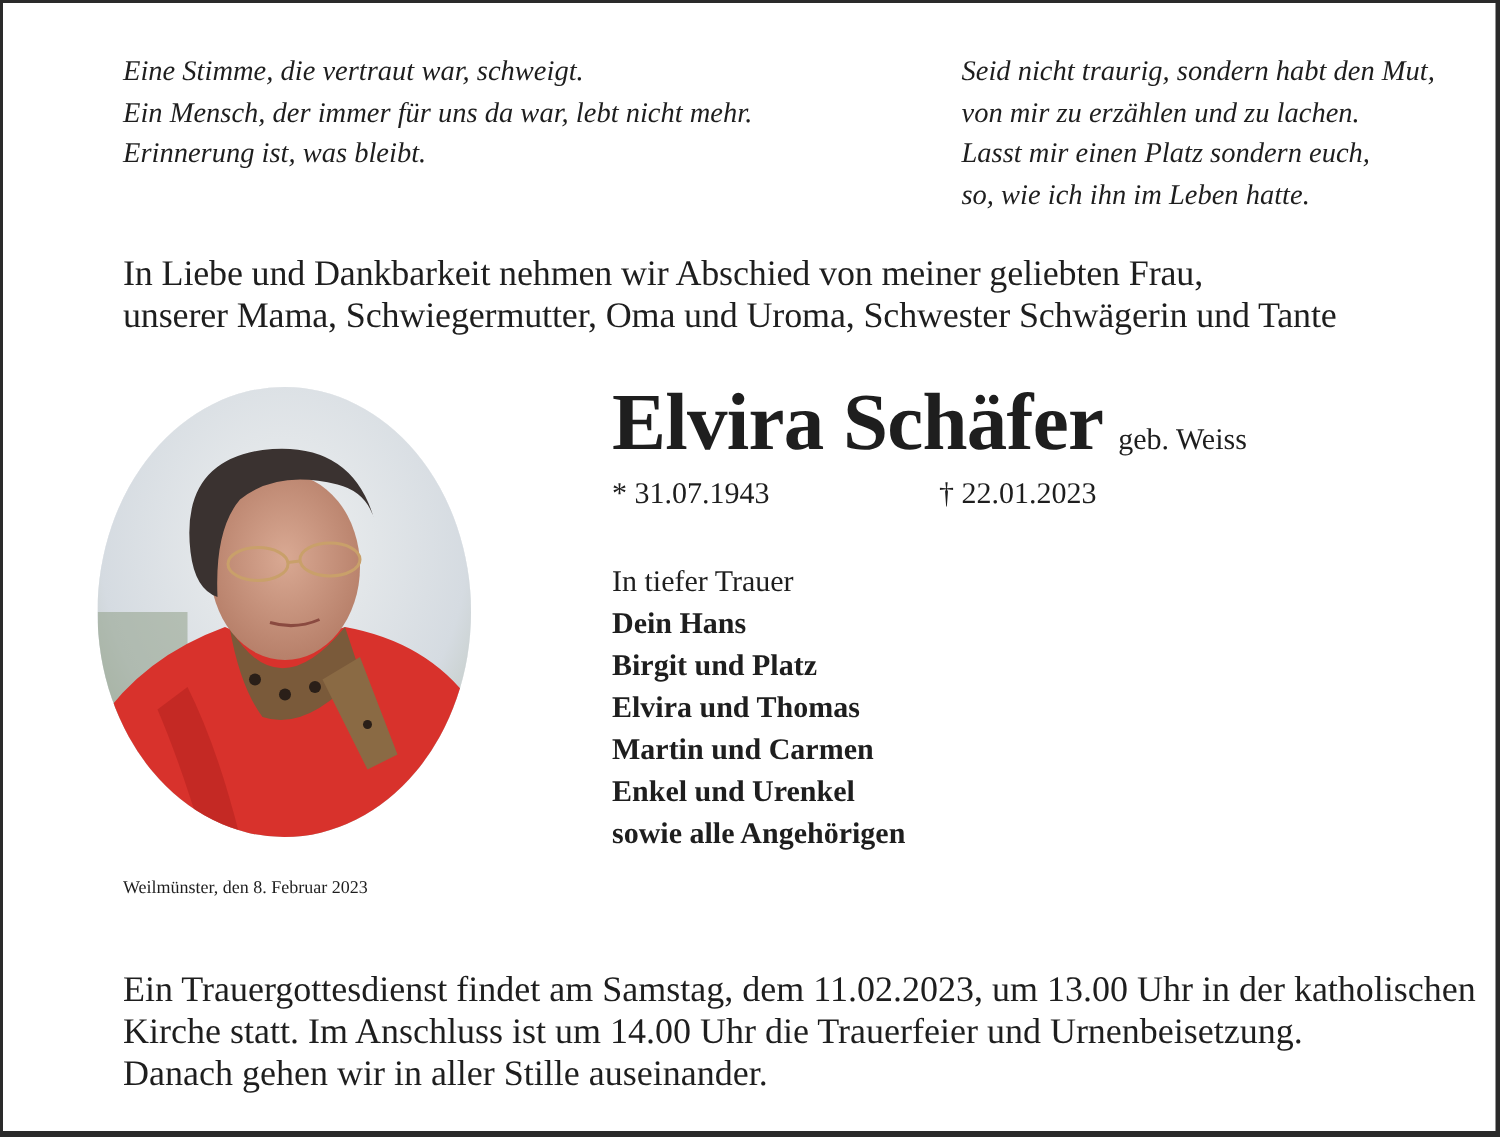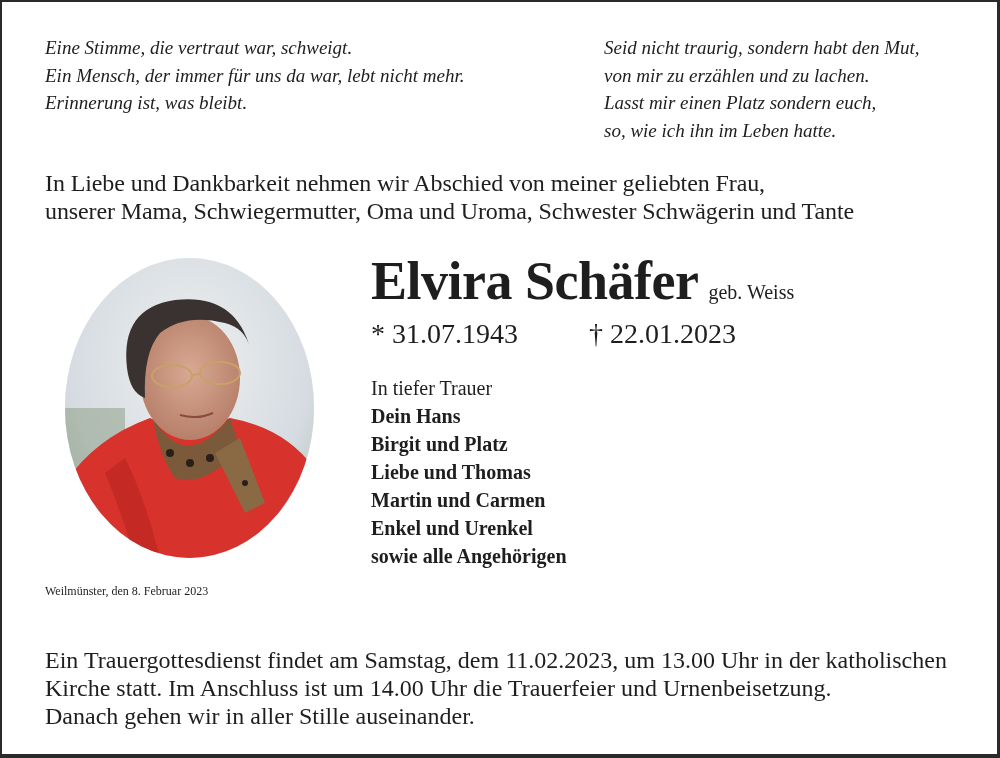--- a/index.html
+++ b/index.html
@@ -3,31 +3,31 @@
 <meta charset="utf-8">
 <style>
   html, body { margin:0; padding:0; }
   body { width:1000px; height:758px; background:#ffffff; position:relative; overflow:hidden; }
   .frame {
     position:absolute; left:0; top:0; width:1000px; height:758px; box-sizing:border-box;
     border-top:2px solid #2a2a2a; border-left:2px solid #2a2a2a;
     border-right:3px solid #2a2a2a; border-bottom:4px solid #2a2a2a;
     background:#ffffff;
   }
-  .serif { font-family:"Liberation Serif","DejaVu Serif",serif; color:#1e1e1e; }
+  .serif { font-family:"Liberation Serif","DejaVu Serif",serif; color:#1e1e1e;margin-left:37px; }
   .poem { position:absolute; font-style:italic; font-size:19px; line-height:27.5px; }
   .poem div { white-space:nowrap; }
   .poem-left { left:43px; top:32px; }
   .poem-right { left:602px; top:32px; }
   .intro { position:absolute; left:43px; top:167px; font-size:24px; line-height:28px; }
   .intro div { white-space:nowrap; letter-spacing:-0.1px; }
   .name-line { position:absolute; left:369px; top:248px; white-space:nowrap; }
   .name { font-size:54px; font-weight:bold; letter-spacing:-0.5px; }
   .maiden { font-size:20px; margin-left:10px; }
-  .dates { position:absolute; top:316px; font-size:28px; white-space:nowrap; }
+  .dates { position:absolute; top:316px; font-size:20px; white-space:nowrap; }
   .birth { left:369px; }
   .death { left:587px; }
   .mourners { position:absolute; left:369px; top:372px; font-size:20px; line-height:28px; }
   .mourners div { white-space:nowrap; }
   .mourners .b { font-weight:bold; }
   .place-date { position:absolute; left:43px; top:582px; font-size:12px; white-space:nowrap; }
   .service { position:absolute; left:43px; top:644px; font-size:24px; line-height:28px; }
   .service div { white-space:nowrap; }
   .portrait {
     position:absolute; left:63px; top:256px; width:249px; height:300px; border-radius:50%;
@@ -102,21 +102,21 @@
     <span class="name">Elvira Schäfer</span><span class="maiden">geb. Weiss</span>
   </div>
 
   <div class="dates birth serif">* 31.07.1943</div>
   <div class="dates death serif">† 22.01.2023</div>
 
   <div class="mourners serif">
     <div>In tiefer Trauer</div>
     <div class="b">Dein Hans</div>
     <div class="b">Birgit und Platz</div>
-    <div class="b">Liebe und Thomas</div>
+    <div class="b">Elvira und Thomas</div>
     <div class="b">Martin und Carmen</div>
     <div class="b">Enkel und Urenkel</div>
     <div class="b">sowie alle Angehörigen</div>
   </div>
 
   <div class="place-date serif">Weilmünster, den 8. Februar 2023</div>
 
   <div class="service serif">
     <div>Ein Trauergottesdienst findet am Samstag, dem 11.02.2023, um 13.00 Uhr in der katholischen</div>
     <div>Kirche statt. Im Anschluss ist um 14.00 Uhr die Trauerfeier und Urnenbeisetzung.</div>

